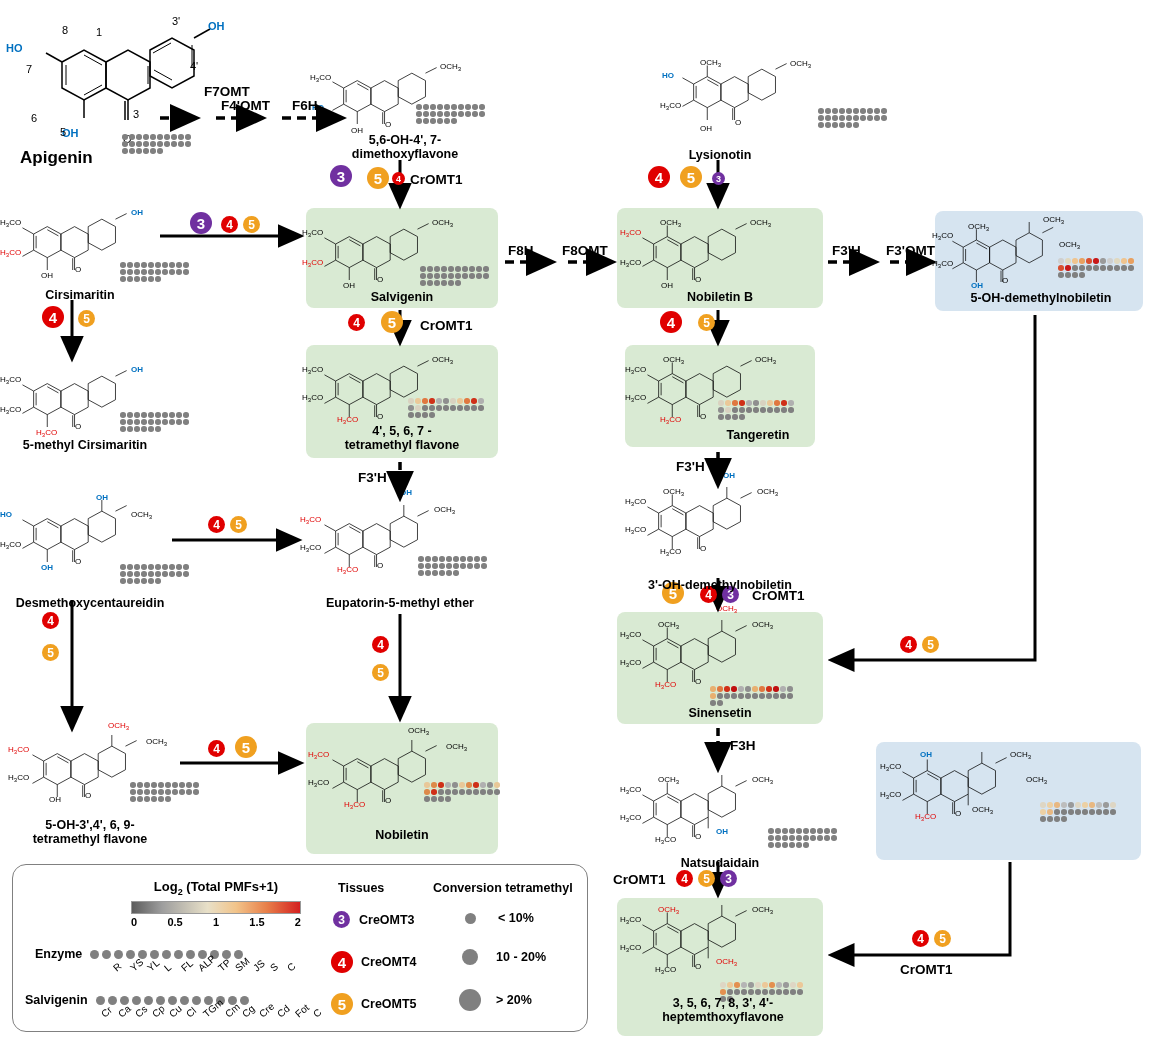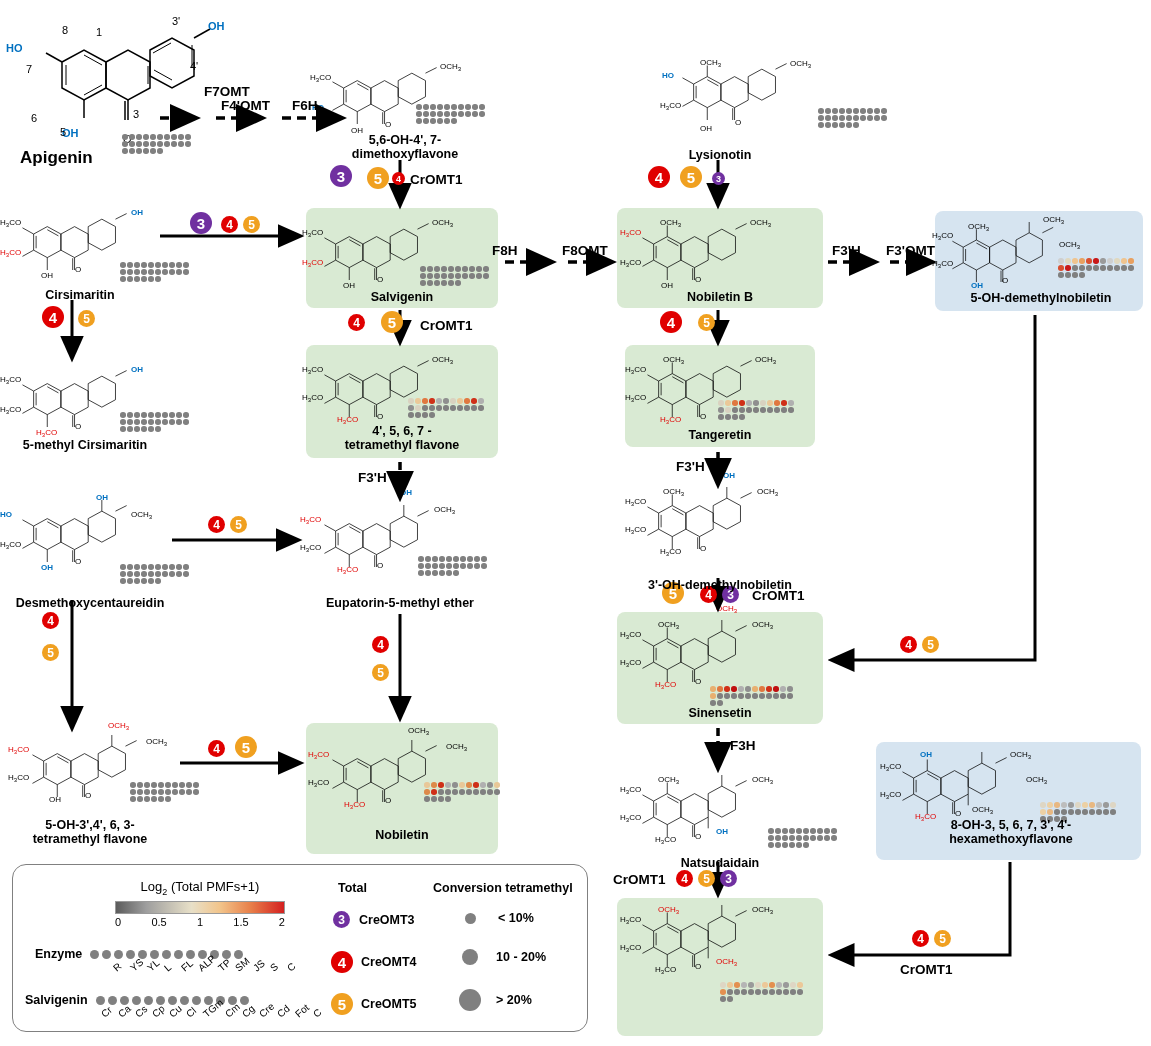--- a/index.html
+++ b/index.html
@@ -559,21 +559,21 @@
     <line x1="718" y1="862" x2="718" y2="894" stroke="#000" stroke-width="3" marker-end="url(#ah)"></line>
 
     <path d="M1035,315 L1035,660 L832,660" stroke="#000" stroke-width="3" fill="none" marker-end="url(#ah)"></path>
 
     <path d="M1010,862 L1010,955 L832,955" stroke="#000" stroke-width="3" fill="none" marker-end="url(#ah)"></path>
   </svg>
 
   <div class="abs enz-label" style="left:160px; top:84px;padding-left:44px;">F7OMT</div>
   <div class="abs enz-label" style="left:221px; top:98px;">F4'OMT</div>
   <div class="abs enz-label" style="left:292px; top:98px;">F6H</div>
-  <div class="abs enz-label" style="left:492px; top:243px;">F8H</div>
+  <div class="abs enz-label" style="left:508px; top:243px;">F8H</div>
   <div class="abs enz-label" style="left:562px; top:243px;">F8OMT</div>
   <div class="abs enz-label" style="left:832px; top:243px;">F3'H</div>
   <div class="abs enz-label" style="left:886px; top:243px;">F3'OMT</div>
   <div class="abs enz-label" style="left:358px; top:470px;">F3'H</div>
   <div class="abs enz-label" style="left:676px; top:459px;">F3'H</div>
   <div class="abs enz-label" style="left:730px; top:738px;">F3H</div>
 
   <div class="abs enz-label" style="left:410px; top:172px;">CrOMT1</div>
   <div class="abs enz-label" style="left:420px; top:318px;">CrOMT1</div>
   <div class="abs enz-label" style="left:752px; top:588px;">CrOMT1</div>
@@ -1110,35 +1110,35 @@
   <div class="abs cmp-label" style="left:330px; top:133px; width:150px; white-space:pre-line;"><span>5,6-OH-4', 7-
 dimethoxyflavone</span></div>
   <div class="abs cmp-label" style="left:660px; top:148px; width:120px;">Lysionotin</div>
   <div class="abs cmp-label" style="left:15px; top:288px; width:130px;">Cirsimaritin</div>
   <div class="abs cmp-label" style="left:337px; top:290px; width:130px;">Salvigenin</div>
   <div class="abs cmp-label" style="left:655px; top:290px; width:130px;">Nobiletin B</div>
   <div class="abs cmp-label" style="left:948px; top:291px; width:186px;">5-OH-demethylnobiletin</div>
   <div class="abs cmp-label" style="left:0px; top:438px; width:170px;">5-methyl Cirsimaritin</div>
   <div class="abs cmp-label" style="left:322px; top:424px; width:160px; white-space:pre-line;"><span>4', 5, 6, 7 -
 tetramethyl flavone</span></div>
-  <div class="abs cmp-label" style="left:655px; top:428px; width:130px;">Tangeretin</div>
+  <div class="abs cmp-label" style="left:693px; top:428px; width:130px;">Tangeretin</div>
   <div class="abs cmp-label" style="left:0px; top:596px; width:180px;">Desmethoxycentaureidin</div>
   <div class="abs cmp-label" style="left:305px; top:596px; width:190px;">Eupatorin-5-methyl ether</div>
   <div class="abs cmp-label" style="left:630px; top:578px; width:180px;">3'-OH-demethylnobiletin</div>
   <div class="abs cmp-label" style="left:655px; top:706px; width:130px;">Sinensetin</div>
-  <div class="abs cmp-label" style="left:0px; top:818px; width:180px; white-space:pre-line;"><span>5-OH-3',4', 6, 3-
+  <div class="abs cmp-label" style="left:0px; top:818px; width:180px; white-space:pre-line;"><span>5-OH-3',4', 6, 9-
 tetramethyl flavone</span></div>
   <div class="abs cmp-label" style="left:337px; top:828px; width:130px;">Nobiletin</div>
   <div class="abs cmp-label" style="left:655px; top:856px; width:130px;">Natsudaidain</div>
-  <div class="abs cmp-label" style="left:886px; top:818px; width:250px; white-space:pre-line;"><span>8-OH-3, 5, 6, 7, 3', 4'-
-hexamethoxyflavone</span></div>
+  <div class="abs cmp-label" style="left:625px; top:996px; width:196px; white-space:pre-line;"><span>3, 5, 6, 7, 8, 3', 4'-
+heptemthoxyflavone</span></div>
 
   <div class="legend-box" style="left:12px; top:864px; width:576px; height:168px;">
 
-    <div class="abs" style="left:102px; top:14px;">
+    <div class="abs" style="left:118px; top:14px;font-weight:bold;">
       <div class="legend-title" style="text-align:center; width:170px;">
         <span>Log</span><sub style="font-size:9px;">2</sub><span> (Total PMFs+1)</span>
       </div>
       <div class="grad" style="margin-top:4px;"></div>
       <div class="tickrow" style="margin-top:2px;">
         <span>0</span>
         <span>0.5</span>
         <span>1</span>
         <span>1.5</span>
         <span>2</span>
@@ -1205,21 +1205,21 @@
       <span class="tick-labels" style="position:absolute;left:85px;"><span>Cl</span></span>
       <span class="tick-labels" style="position:absolute;left:102px;"><span>TGm</span></span>
       <span class="tick-labels" style="position:absolute;left:124px;"><span>Cm</span></span>
       <span class="tick-labels" style="position:absolute;left:141px;"><span>Cg</span></span>
       <span class="tick-labels" style="position:absolute;left:158px;"><span>Cre</span></span>
       <span class="tick-labels" style="position:absolute;left:176px;"><span>Cd</span></span>
       <span class="tick-labels" style="position:absolute;left:194px;"><span>Fot</span></span>
       <span class="tick-labels" style="position:absolute;left:212px;"><span>C</span></span>
     </div>
 
-    <div class="abs legend-sub" style="left:325px; top:16px;">Total</div>
+    <div class="abs legend-sub" style="left:325px; top:16px;">Tissues</div>
     <div class="abs" style="left:320px; top:46px; display:flex; align-items:center; gap:9px;">
       <span class="num n3 sz-m">3</span>
       <span class="legend-sub">CreOMT3</span>
     </div>
     <div class="abs" style="left:318px; top:86px; display:flex; align-items:center; gap:8px;">
       <span class="num n4 sz-l">4</span>
       <span class="legend-sub">CreOMT4</span>
     </div>
     <div class="abs" style="left:318px; top:128px; display:flex; align-items:center; gap:8px;">
       <span class="num n5 sz-l">5</span>

